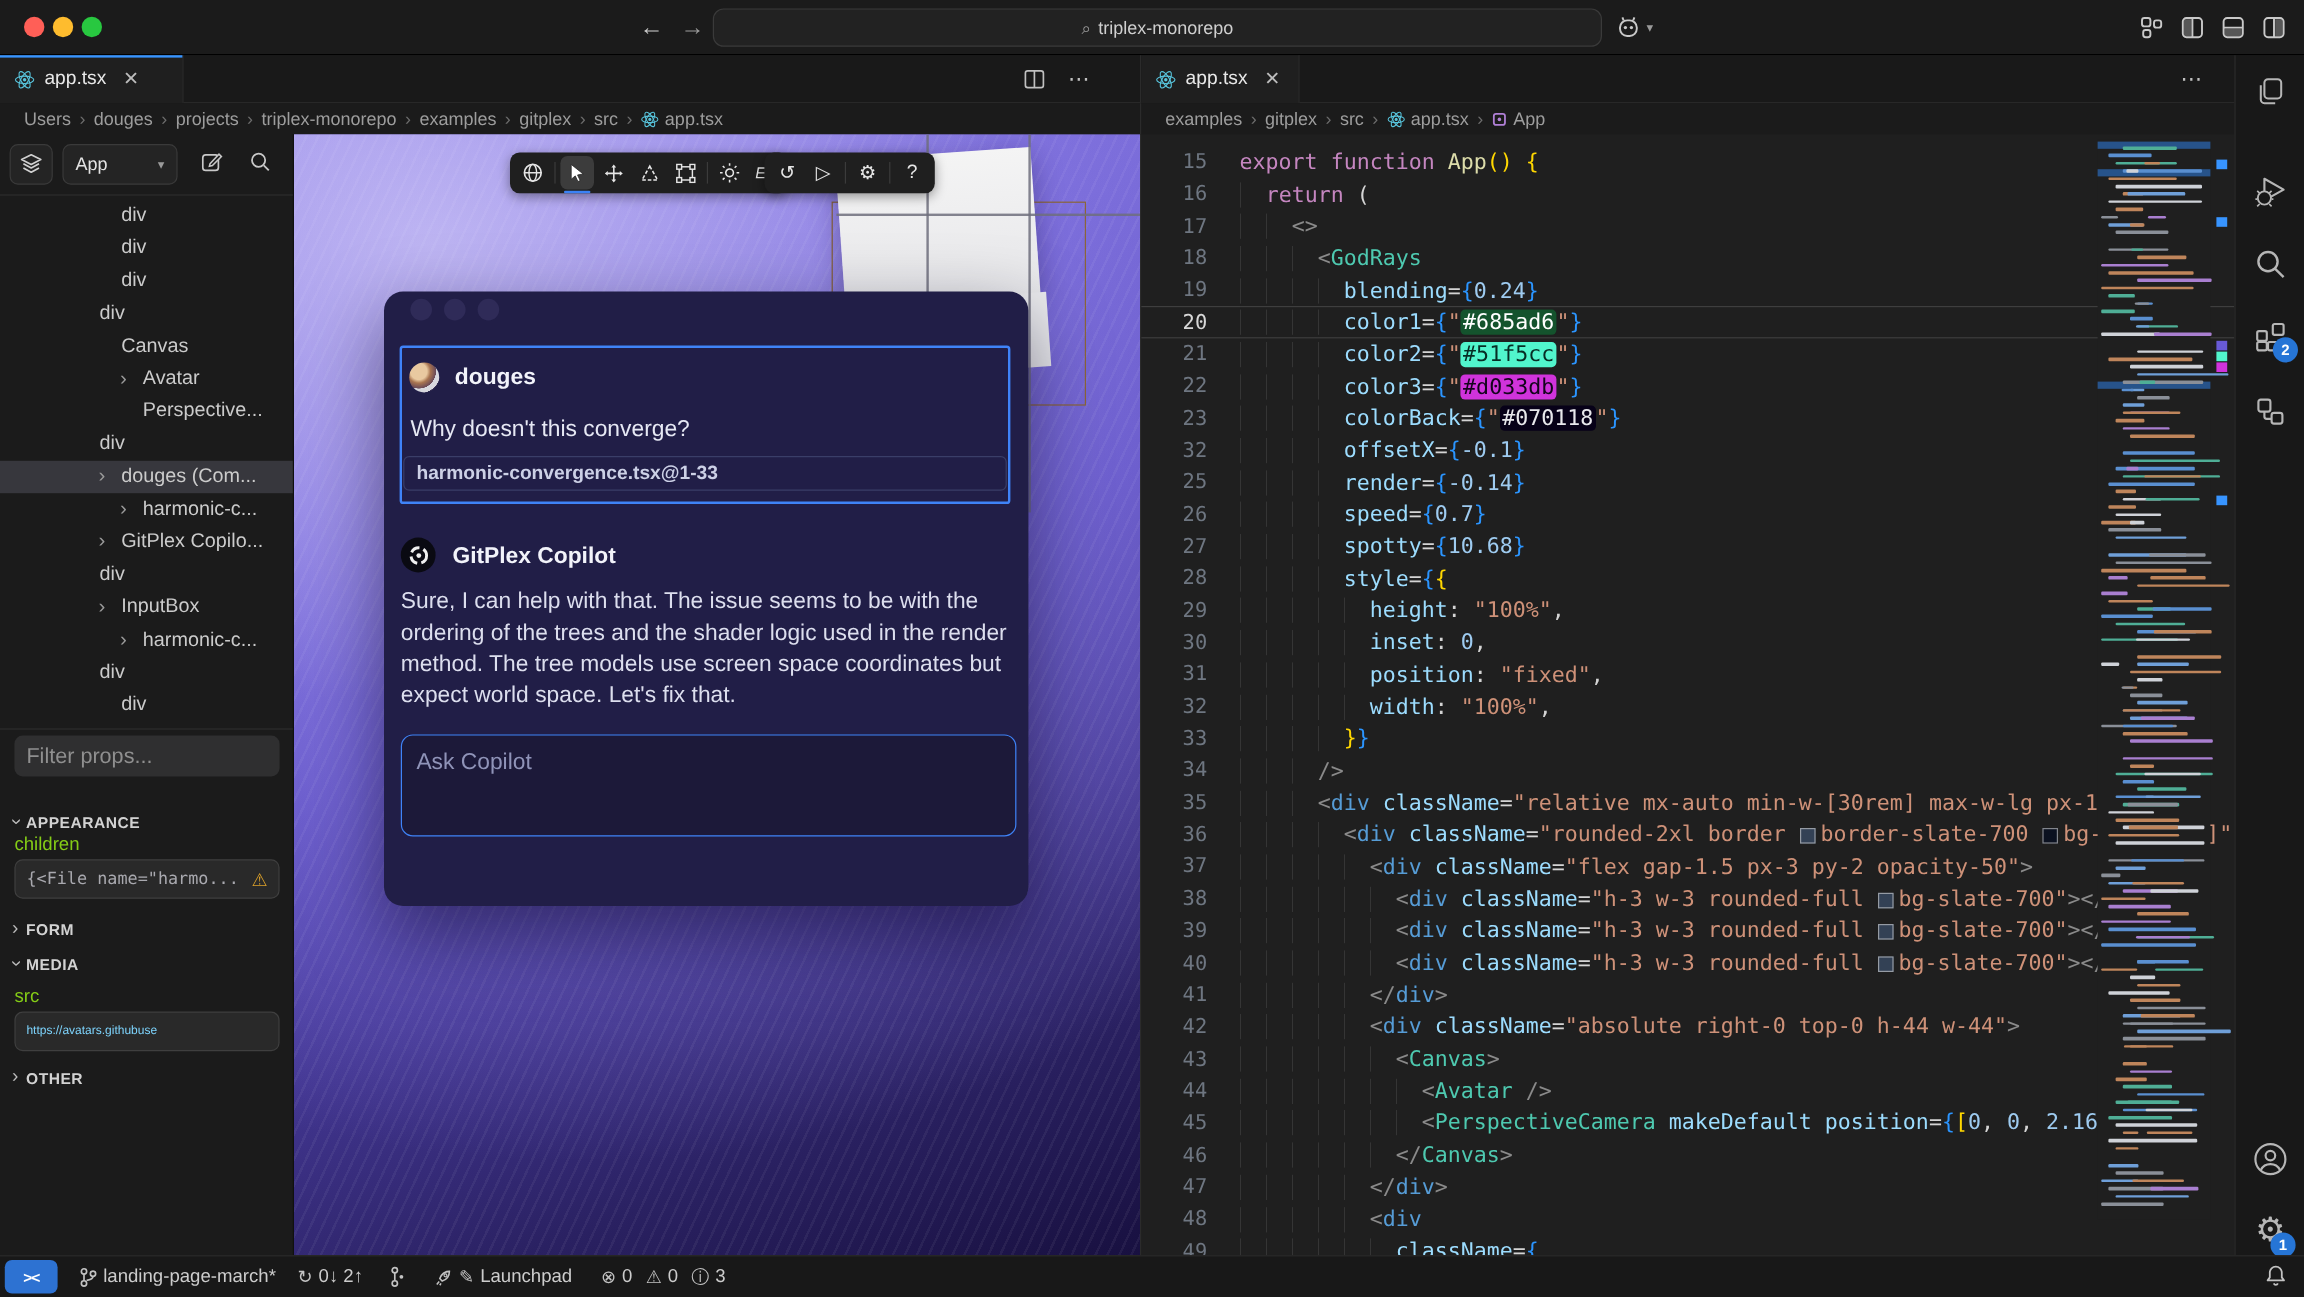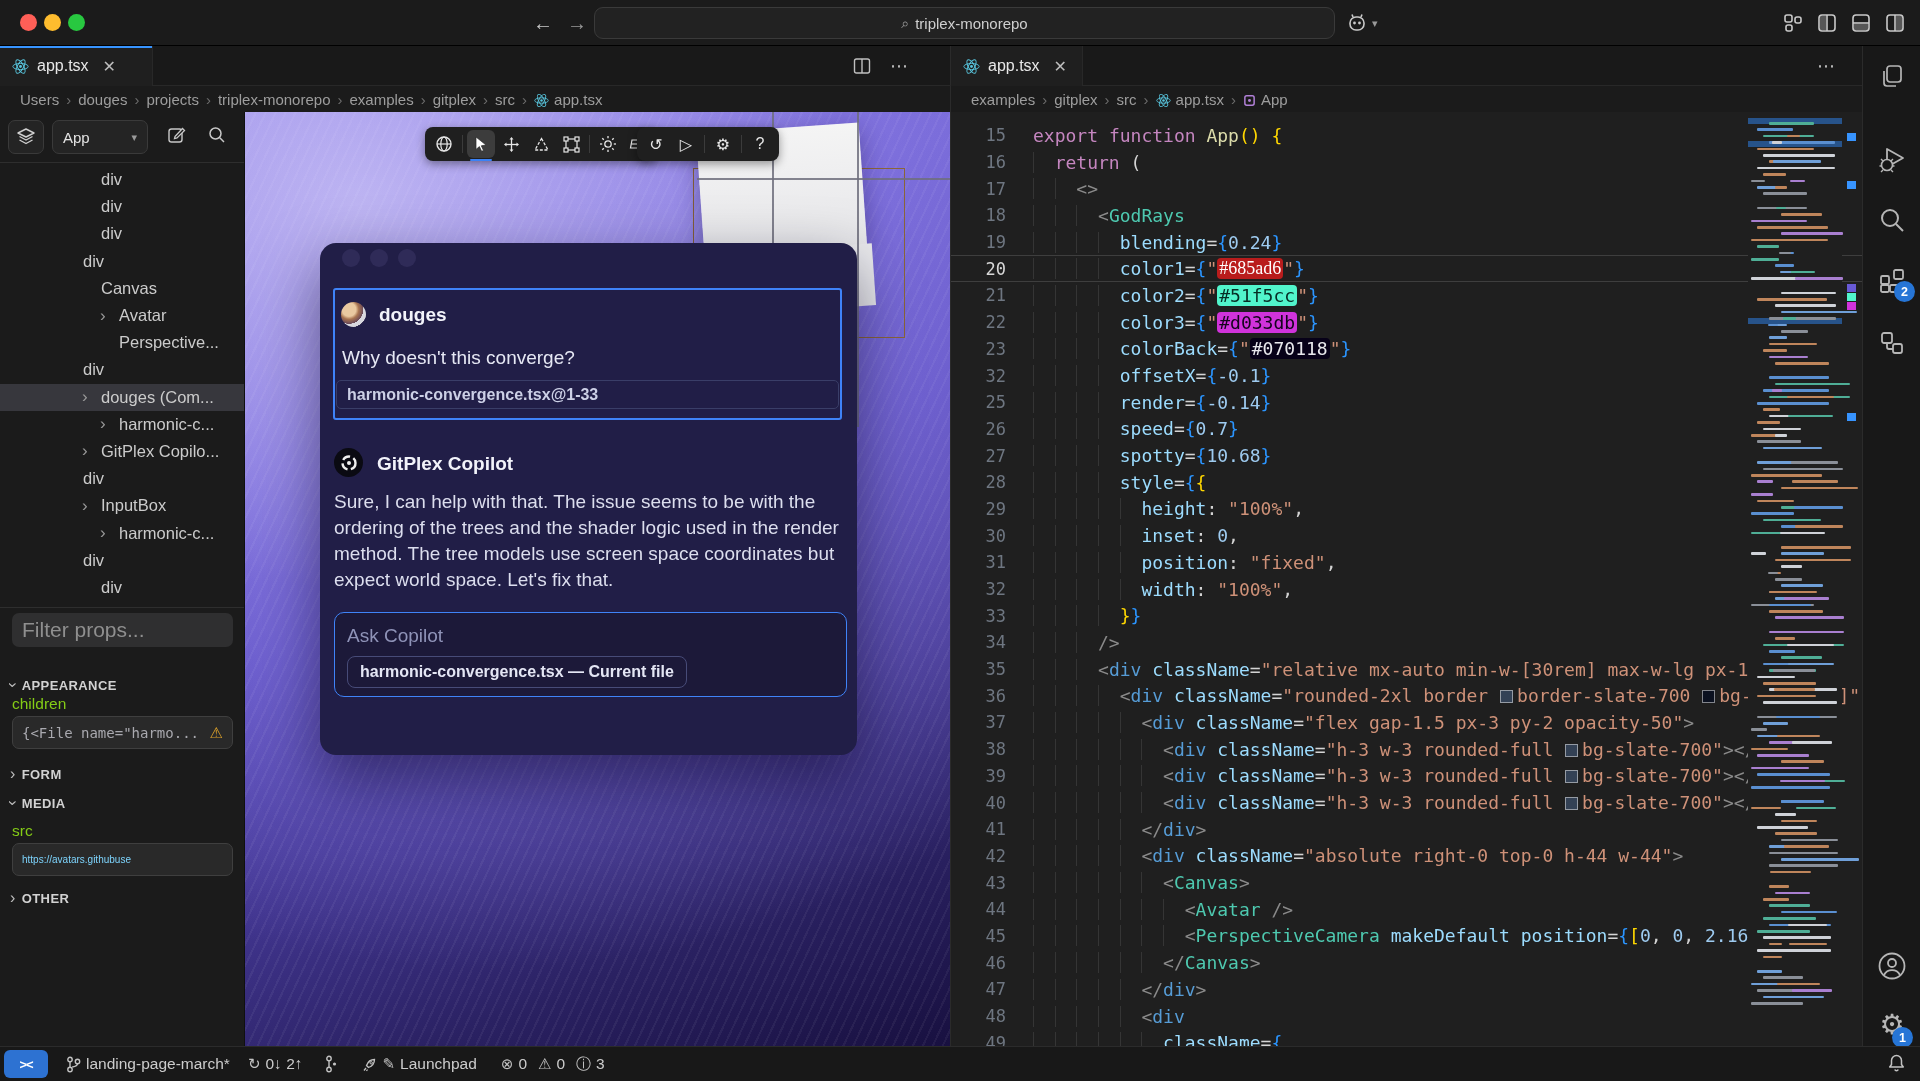--- a/index.html
+++ b/index.html
@@ -41,21 +41,21 @@
   .sidebar { position:absolute; left:0; top:112px; width:245px; height:934px; background:#1b1b1b; border-right:1px solid #101010; overflow:hidden; }
   .sb-header { position:absolute; left:0; top:0; width:245px; height:51px; border-bottom:1px solid #2e2e2e; }
   .sq-btn { position:absolute; top:8px; width:36px; height:34px; border:1px solid #3a3a3a; border-radius:7px; background:#242424; display:flex; align-items:center; justify-content:center; color:#d0d0d0; }
   .sb-select { position:absolute; left:52px; top:8px; width:96px; height:34px; border:1px solid #3a3a3a; border-radius:7px; background:#242424; color:#e3e3e3; font-size:15px; display:flex; align-items:center; padding:0 10px; justify-content:space-between; }
   .sb-ico { position:absolute; top:13px; color:#c8c8c8; }
   .tree { position:absolute; left:0; top:54px; width:245px; }
   .trow { position:relative; height:27.2px; display:flex; align-items:center; color:#cbcbcb; font-size:16.5px; white-space:nowrap; }
   .trow.sel { background:#37373d; }
   .trow .chev { width:19px; color:#9a9a9a; font-size:17px; display:inline-block; text-align:left; }
   .divider { position:absolute; left:0; width:245px; height:1px; background:#2e2e2e; }
-  .filter-input { position:absolute; left:12px; top:501px; width:221px; height:34px; background:#2f2f30; border:none; border-radius:7px; color:#bdbdbd; font-size:21px; padding:0 10px; font-family:"Liberation Sans",sans-serif; }
+  .filter-input { position:absolute; left:12px; top:501px; width:221px; height:34px; background:#2f2f30; border:none; border-radius:7px; color:#bdbdbd; font-size:18px; padding:0 10px; font-family:"Liberation Sans",sans-serif; }
   .filter-input::placeholder { color:#8f8f8f; }
   .sec-head { position:absolute; left:10px; color:#d2d2d2; font-size:13px; font-weight:bold; letter-spacing:.4px; display:flex; align-items:center; gap:6px; }
   .sec-head .chev { font-weight:normal; color:#bdbdbd; font-size:16px; }
   .field-label { position:absolute; left:12px; color:#84cc16; font-size:15.5px; }
   .field-box { position:absolute; left:12px; width:221px; height:33px; background:#292929; border:1px solid #3f3f3f; border-radius:7px; display:flex; align-items:center; padding:0 9px; gap:6px; }
   .field-box .val { color:#a9a9af; font-size:14px; font-family:"DejaVu Sans Mono",monospace; white-space:nowrap; overflow:hidden; flex:1; }
   .warn { color:#dba02a; font-size:15px; }
   .exp { display:inline-block; transform:rotate(90deg); }
 
   
@@ -477,35 +477,32 @@
       <div class="bot-badge">
         <svg width="20" height="20" viewBox="0 0 20 20">
             <circle cx="10" cy="10" r="6.5" fill="none" stroke="#f0f0f0" stroke-width="2.4" stroke-dasharray="8 3.5"></circle>
             <circle cx="10" cy="10" r="2" fill="#f0f0f0"></circle>
           </svg>
       </div>
       <div class="bot-name">GitPlex Copilot</div>
       <div class="bot-msg">Sure, I can help with that. The issue seems to be with the ordering of the trees and the shader logic used in the render method. The tree models use screen space coordinates but expect world space. Let's fix that.</div>
       <div class="ask-box">
         <div class="ask-ph">Ask Copilot</div>
-        <div class="ask-chip">
-          <span>harmonic-convergence.tsx — Current file</span>
-        </div>
       </div>
     </div>
   </div>
 
   <div class="editor">
     <div class="codelines">
         <div class="cline"><span class="ln">15</span><span class="tk-kw">export</span><span class="tk-pt"> </span><span class="tk-kw">function</span><span class="tk-pt"> </span><span class="tk-fn">App</span><span class="tk-yb">()</span><span class="tk-pt"> </span><span class="tk-yb">{</span></div>
         <div class="cline"><span class="ln">16</span><span class="tk-ind">  </span><span class="tk-kw">return</span><span class="tk-pt"> (</span></div>
         <div class="cline"><span class="ln">17</span><span class="tk-ind">    </span><span class="tk-ang">&lt;&gt;</span></div>
         <div class="cline"><span class="ln">18</span><span class="tk-ind">      </span><span class="tk-ang">&lt;</span><span class="tk-cmp">GodRays</span></div>
         <div class="cline"><span class="ln">19</span><span class="tk-ind">        </span><span class="tk-attr">blending</span><span class="tk-pt">=</span><span class="tk-bb">{</span><span class="tk-num">0.24</span><span class="tk-bb">}</span></div>
-        <div class="cline cur"><span class="ln">20</span><span class="tk-ind">        </span><span class="tk-attr">color1</span><span class="tk-pt">=</span><span class="tk-bb">{</span><span class="tk-str">"</span><span class="chip" style="background: #b91c1c; color: rgb(255, 255, 255); font-family: Liberation Serif, serif;">#685ad6</span><span class="tk-str">"</span><span class="tk-bb">}</span></div>
+        <div class="cline cur"><span class="ln">20</span><span class="tk-ind">        </span><span class="tk-attr">color1</span><span class="tk-pt">=</span><span class="tk-bb">{</span><span class="tk-str">"</span><span class="chip" style="background: #14532d; color: rgb(255, 255, 255);">#685ad6</span><span class="tk-str">"</span><span class="tk-bb">}</span></div>
         <div class="cline"><span class="ln">21</span><span class="tk-ind">        </span><span class="tk-attr">color2</span><span class="tk-pt">=</span><span class="tk-bb">{</span><span class="tk-str">"</span><span class="chip" style="background: rgb(81, 245, 204); color: rgb(6, 45, 36);">#51f5cc</span><span class="tk-str">"</span><span class="tk-bb">}</span></div>
         <div class="cline"><span class="ln">22</span><span class="tk-ind">        </span><span class="tk-attr">color3</span><span class="tk-pt">=</span><span class="tk-bb">{</span><span class="tk-str">"</span><span class="chip" style="background: rgb(208, 51, 219); color: rgb(20, 4, 28);">#d033db</span><span class="tk-str">"</span><span class="tk-bb">}</span></div>
         <div class="cline"><span class="ln">23</span><span class="tk-ind">        </span><span class="tk-attr">colorBack</span><span class="tk-pt">=</span><span class="tk-bb">{</span><span class="tk-str">"</span><span class="chip" style="background: rgb(7, 1, 24); color: rgb(232, 232, 236);">#070118</span><span class="tk-str">"</span><span class="tk-bb">}</span></div>
         <div class="cline"><span class="ln">32</span><span class="tk-ind">        </span><span class="tk-attr">offsetX</span><span class="tk-pt">=</span><span class="tk-bb">{</span><span class="tk-num">-0.1</span><span class="tk-bb">}</span></div>
         <div class="cline"><span class="ln">25</span><span class="tk-ind">        </span><span class="tk-attr">render</span><span class="tk-pt">=</span><span class="tk-bb">{</span><span class="tk-num">-0.14</span><span class="tk-bb">}</span></div>
         <div class="cline"><span class="ln">26</span><span class="tk-ind">        </span><span class="tk-attr">speed</span><span class="tk-pt">=</span><span class="tk-bb">{</span><span class="tk-num">0.7</span><span class="tk-bb">}</span></div>
         <div class="cline"><span class="ln">27</span><span class="tk-ind">        </span><span class="tk-attr">spotty</span><span class="tk-pt">=</span><span class="tk-bb">{</span><span class="tk-num">10.68</span><span class="tk-bb">}</span></div>
         <div class="cline"><span class="ln">28</span><span class="tk-ind">        </span><span class="tk-attr">style</span><span class="tk-pt">=</span><span class="tk-bb">{</span><span class="tk-yb">{</span></div>
         <div class="cline"><span class="ln">29</span><span class="tk-ind">          </span><span class="tk-attr">height</span><span class="tk-pt">: </span><span class="tk-str">"100%"</span><span class="tk-pt">,</span></div>
         <div class="cline"><span class="ln">30</span><span class="tk-ind">          </span><span class="tk-attr">inset</span><span class="tk-pt">: </span><span class="tk-num">0</span><span class="tk-pt">,</span></div>

